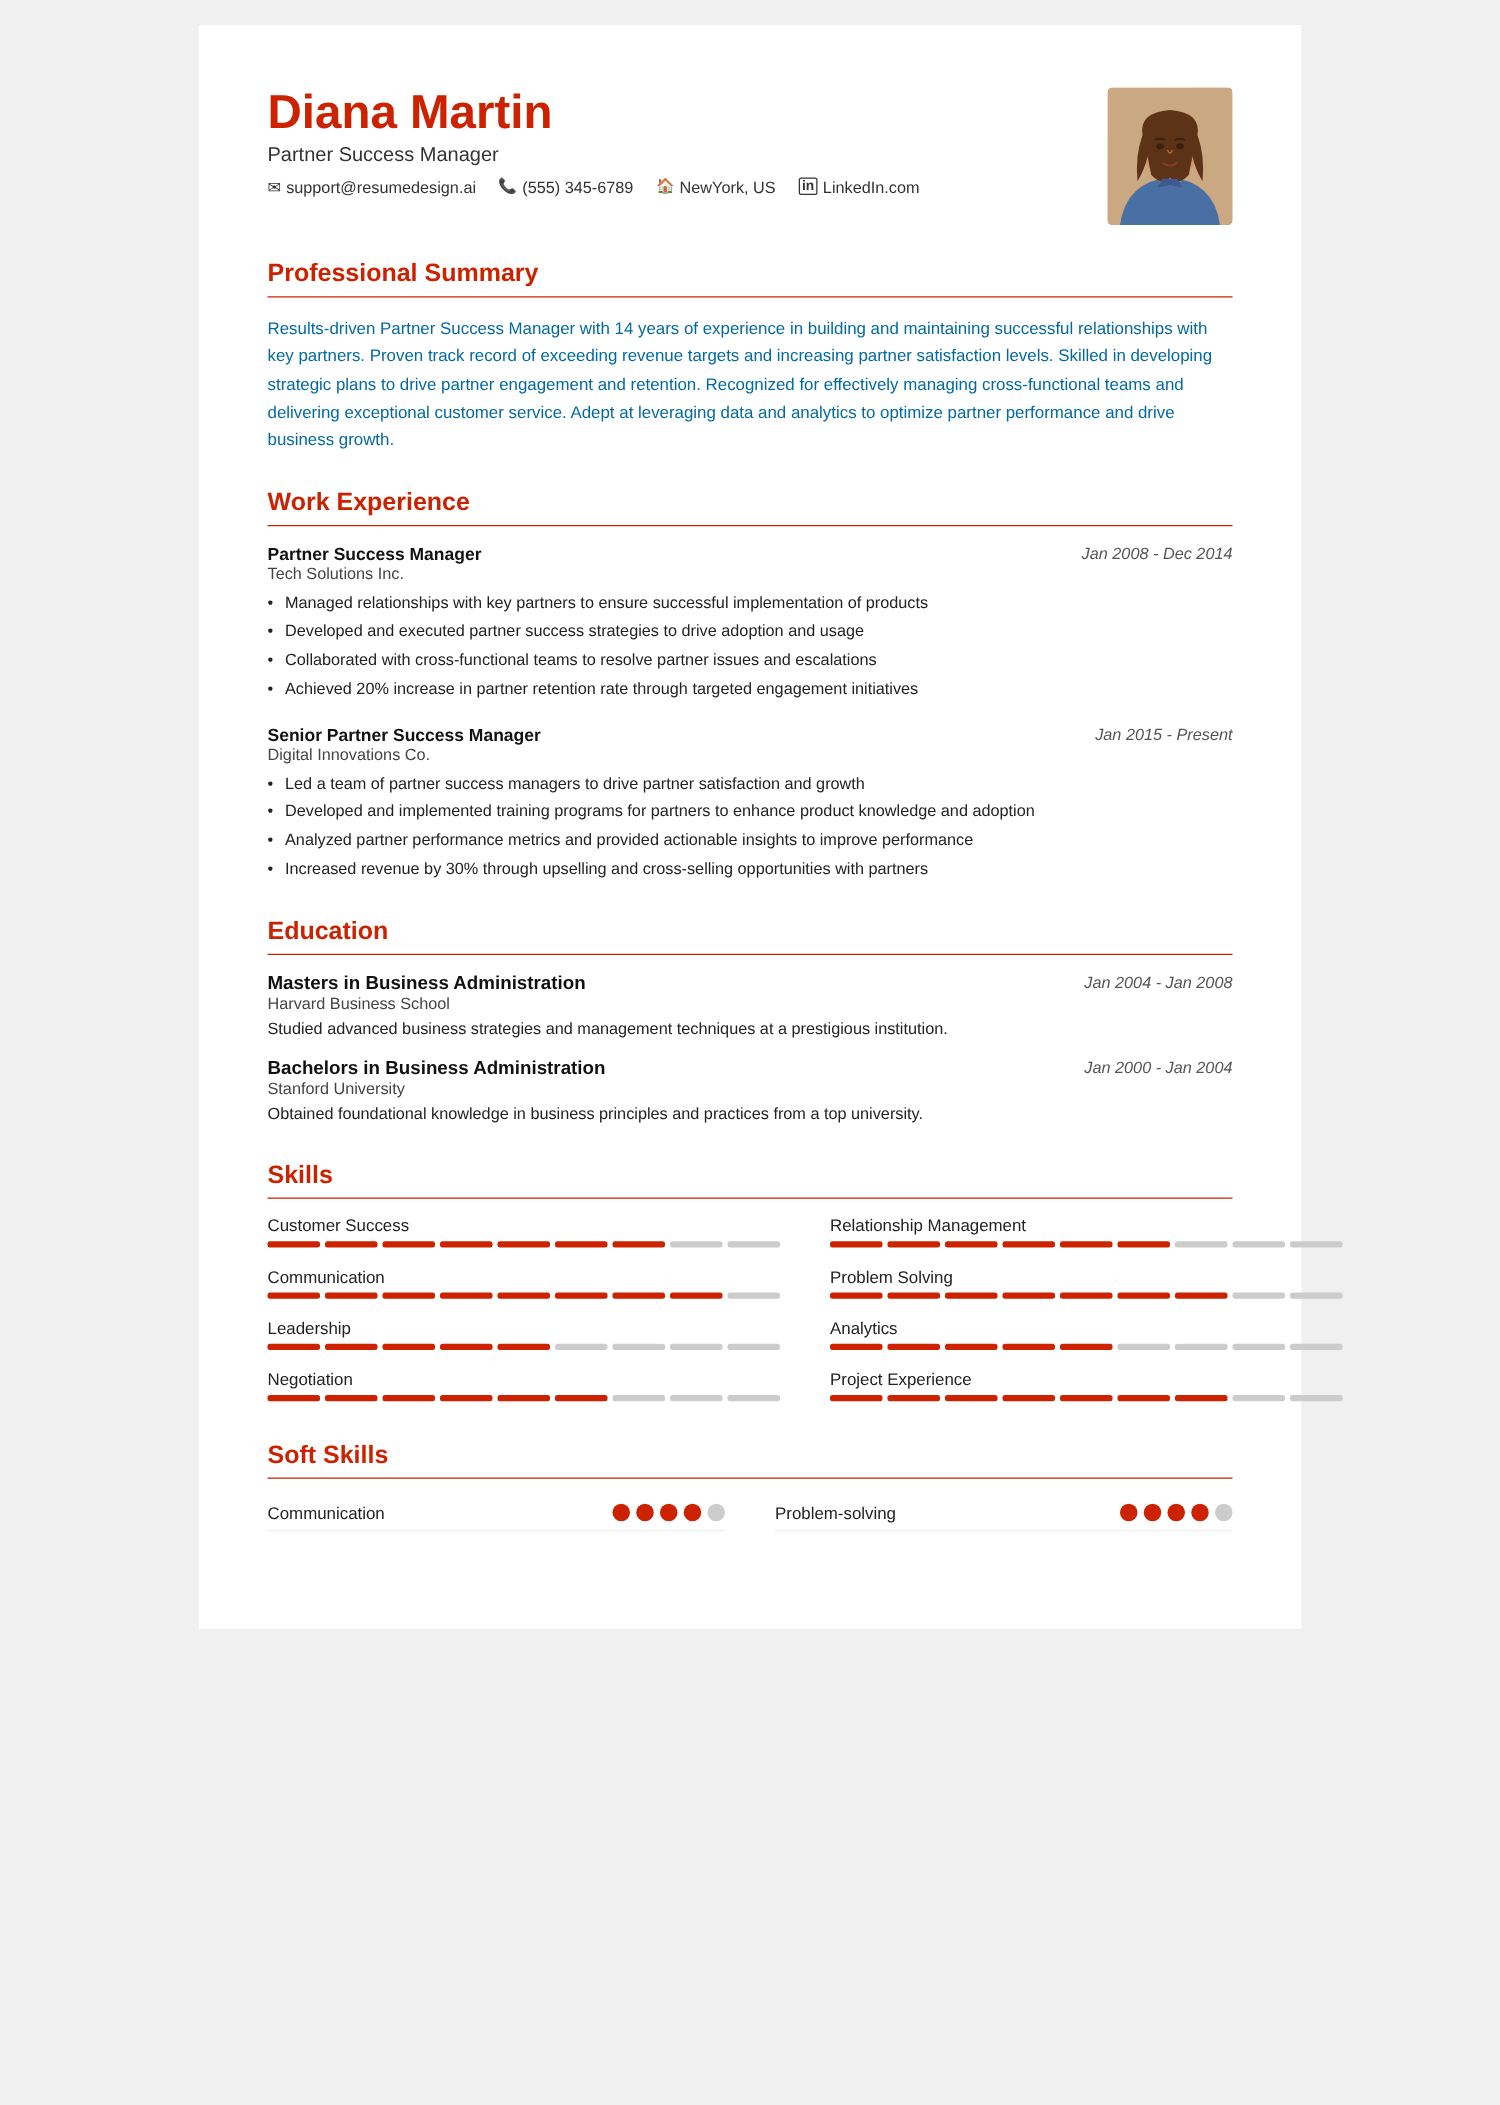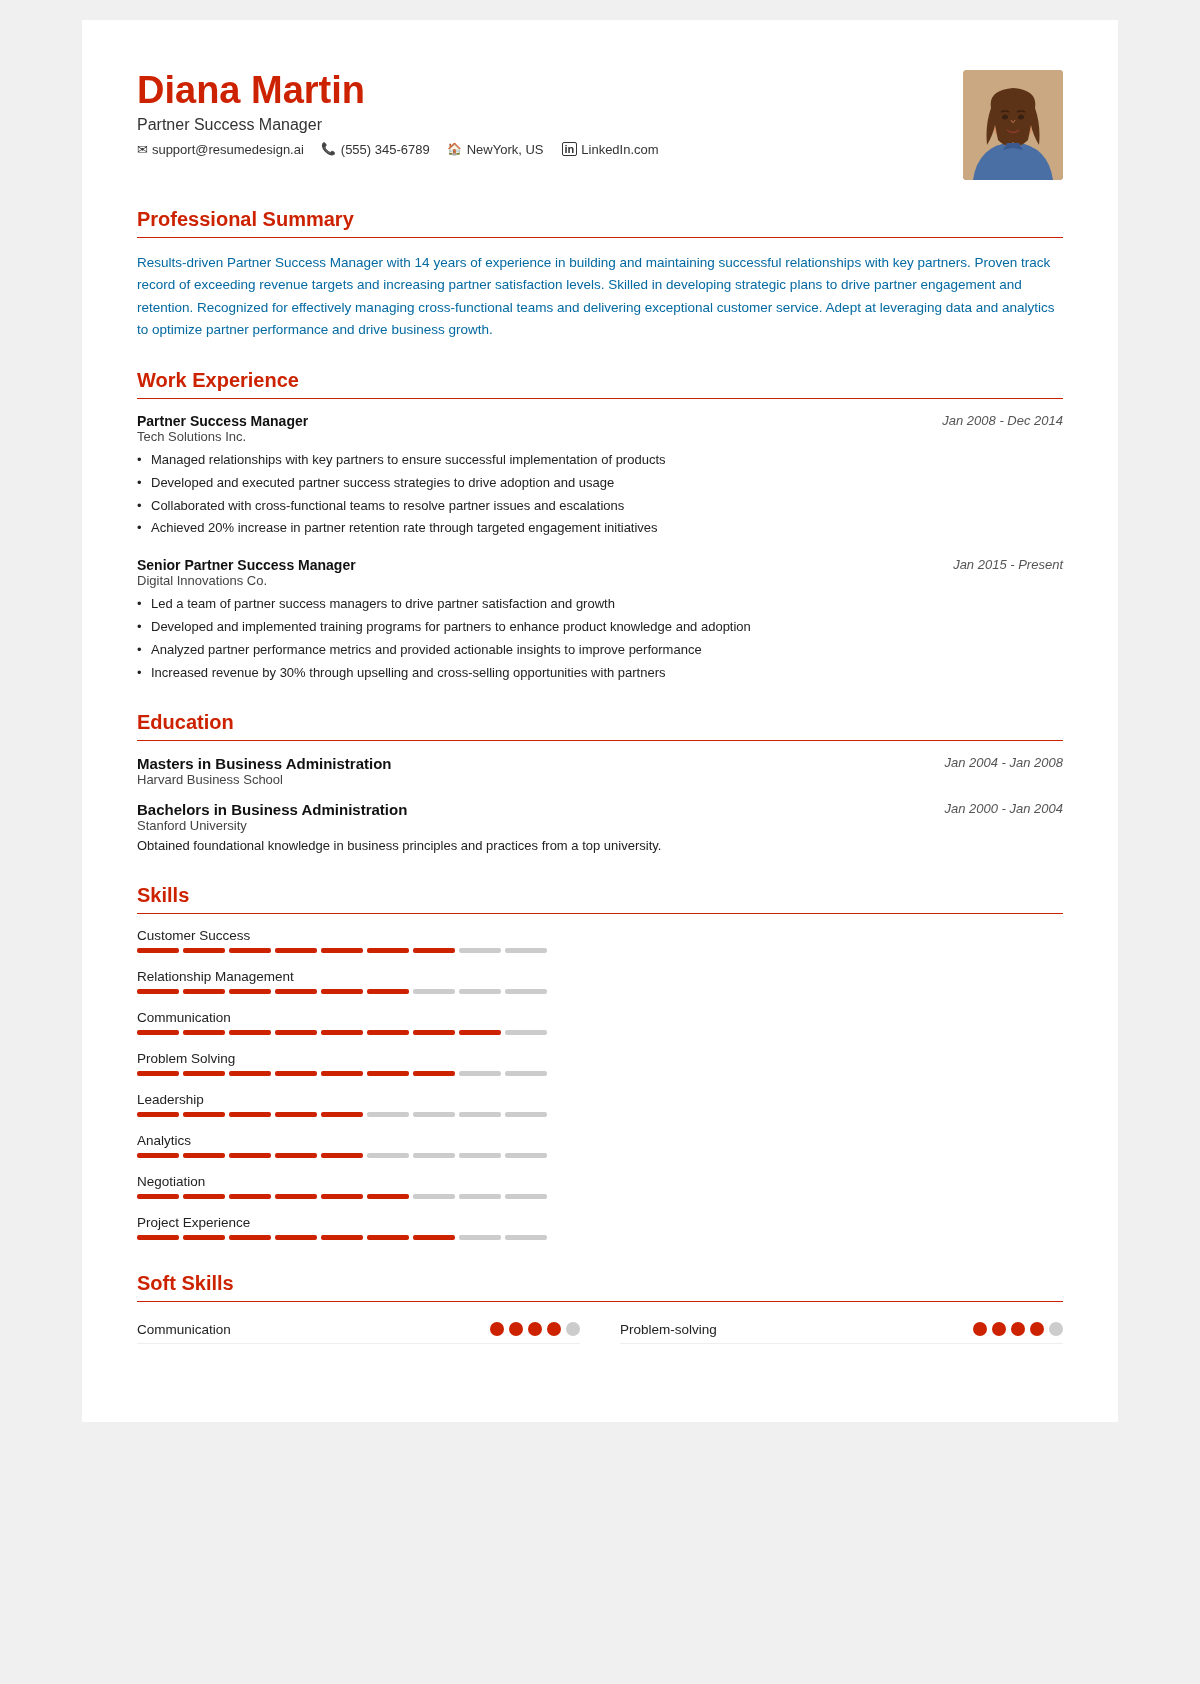--- a/index.html
+++ b/index.html
@@ -5,21 +5,21 @@
     * { margin: 0; padding: 0; box-sizing: border-box; }
     body {
       font-family: Arial, sans-serif;
       background: #f0f0f0;
       display: flex;
       justify-content: center;
       padding: 20px;
     }
     .resume {
       background: #fff;
-      width: 1036px;
+      width: 882px;
       padding: 50px 55px;
       position: relative;
     }
     
     .header {
       display: flex;
       justify-content: space-between;
       align-items: flex-start;
       margin-bottom: 28px;
     }
@@ -154,21 +154,21 @@
       margin-bottom: 3px;
     }
     .edu-desc {
       font-size: 13px;
       color: #222;
       line-height: 1.5;
     }
     
     .skills-grid {
       display: grid;
-      grid-template-columns: 1fr;
+      grid-template-columns: 1fr 1fr;
       gap: 12px 40px;
     }
     .skill-item {
       margin-bottom: 4px;
     }
     .skill-name {
       font-size: 13.5px;
       color: #222;
       margin-bottom: 5px;
     }
@@ -325,20 +325,21 @@
   <div class="section">
     <div class="section-title">Education</div>
     <hr class="section-divider">
     <div id="edu-container">
         <div class="edu-entry">
       <div class="edu-header">
         <div class="edu-degree">Masters in Business Administration</div>
         <div class="edu-dates">Jan 2004 - Jan 2008</div>
       </div>
       <div class="edu-school">Harvard Business School</div>
+      <div class="edu-desc">Studied advanced business strategies and management techniques at a prestigious institution.</div>
     </div>
         <div class="edu-entry">
       <div class="edu-header">
         <div class="edu-degree">Bachelors in Business Administration</div>
         <div class="edu-dates">Jan 2000 - Jan 2004</div>
       </div>
       <div class="edu-school">Stanford University</div>
       <div class="edu-desc">Obtained foundational knowledge in business principles and practices from a top university.</div>
     </div>
       </div>

